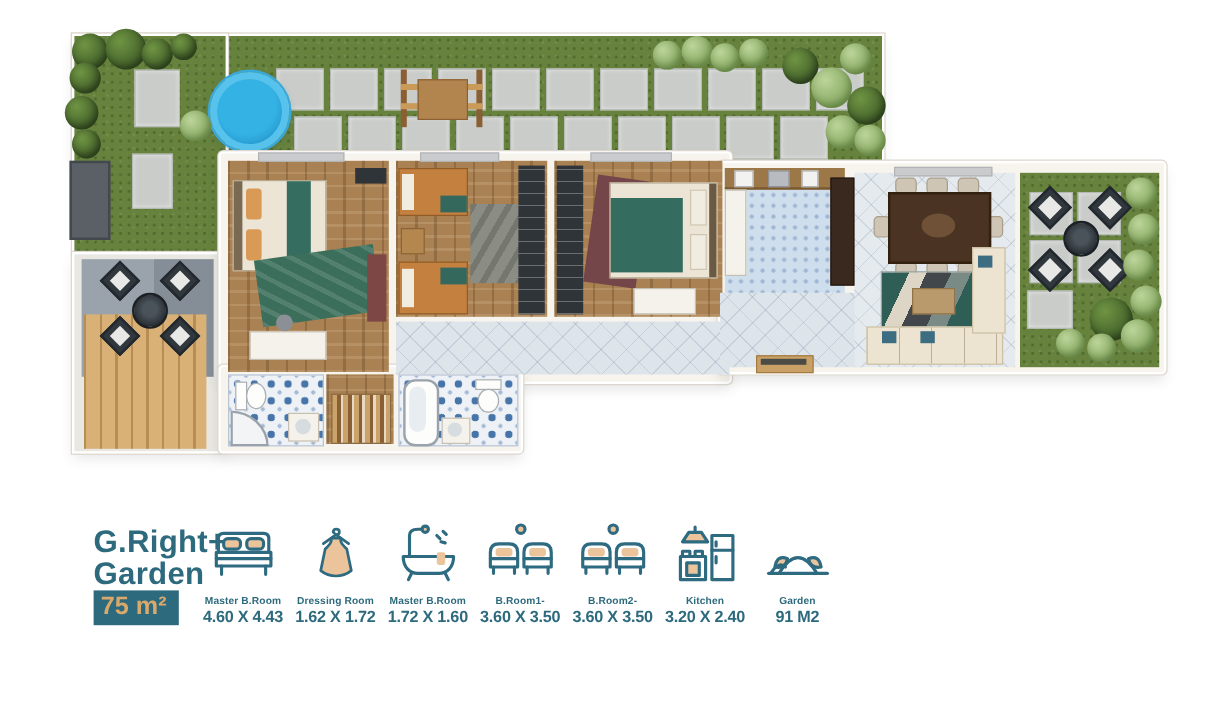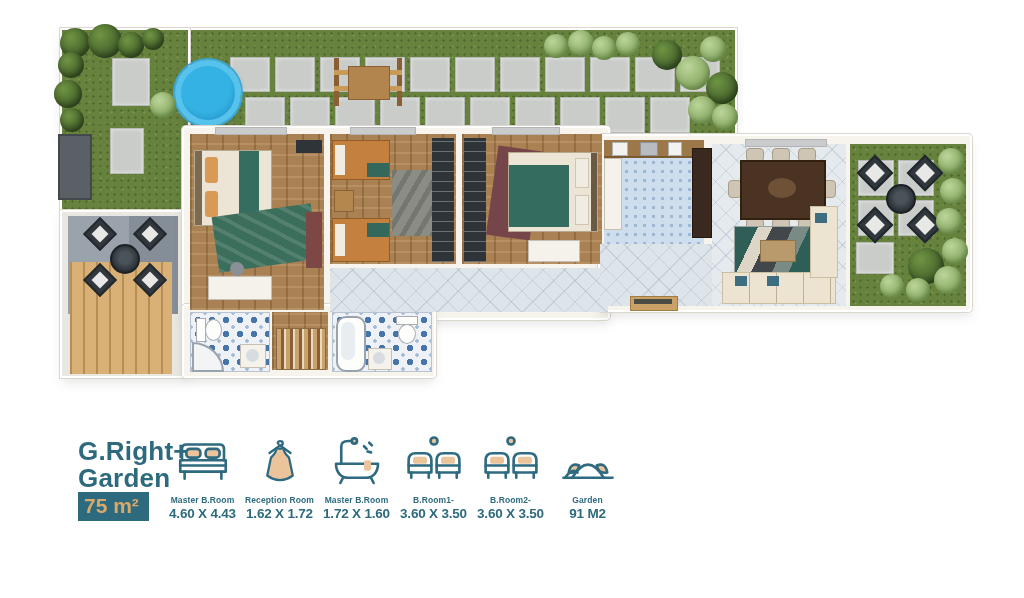--- a/index.html
+++ b/index.html
@@ -289,21 +289,21 @@
     </div>
 
     <div class="item">
       <div class="ic">
         <svg width="48" height="56" viewBox="0 0 64 64">
           <path class="ln" d="M32 10 c5 0 5-6 0-6 c-3 0-4 3-2 4"></path>
           <path class="ln" d="M18 20 L32 10 L46 20"></path>
           <path class="tanln" d="M27 14 c0 6-3 8-7 12 l-5 24 c10 8 24 8 34 0 l-5-24 c-4-4-7-6-7-12 z"></path>
         </svg>
       </div>
-      <div class="lbl">Reception Room</div>
+      <div class="lbl">Dressing Room</div>
       <div class="dim">1.62 X 1.72</div>
     </div>
 
     <div class="item">
       <div class="ic">
         <svg width="56" height="56" viewBox="0 0 64 64">
           <path class="ln" d="M14 34 V14 q0-6 8-6 h3"></path>
           <circle class="tanln" cx="29" cy="8" r="3"></circle>
           <path class="ln" d="M40 14 l3 3 M46 10 l3 3 M44 20 l4 1" stroke-width="2"></path>
           <path class="ln" d="M8 34 h48 c0 10-6 16-14 16 h-20 c-8 0-14-6-14-16 z"></path>
@@ -340,20 +340,36 @@
           <path class="ln" d="M3 36 h26 M6 44 v6 M26 44 v6"></path>
           <path class="ln" d="M35 44 V30 q0-8 8-8 h10 q8 0 8 8 v14 z"></path>
           <rect class="tan" x="40" y="26" width="16" height="8" rx="3"></rect>
           <path class="ln" d="M35 36 h26 M38 44 v6 M58 44 v6"></path>
         </svg>
       </div>
       <div class="lbl">B.Room2-</div>
       <div class="dim">3.60 X 3.50</div>
     </div>
 
+    <div class="item">
+      <div class="ic">
+        <svg width="56" height="56" viewBox="0 0 64 64">
+          <path class="ln" d="M22 6 v5"></path>
+          <path class="tanln" d="M10 20 h24 l-6-9 h-12 z"></path>
+          <rect class="ln" x="8" y="34" width="24" height="22"></rect>
+          <rect class="ln" x="10" y="29" width="7" height="5"></rect>
+          <rect class="ln" x="22" y="29" width="7" height="5"></rect>
+          <rect class="tanln" x="14" y="40" width="12" height="12"></rect>
+          <rect class="ln" x="38" y="14" width="20" height="42"></rect>
+          <path class="ln" d="M38 28 h20 M42 20 v4 M42 34 v6"></path>
+        </svg>
+      </div>
+      <div class="lbl">Kitchen</div>
+      <div class="dim">3.20 X 2.40</div>
+    </div>
 
 
 
     <div class="item">
       <div class="ic">
         <svg width="60" height="56" viewBox="0 0 64 64">
           <path class="tanln" d="M10 44 q2-12 12-8 q-2 10-12 8 z"></path>
           <path class="tanln" d="M54 44 q-2-12-12-8 q2 10 12 8 z"></path>
           <path class="ln" d="M14 50 q18-30 36 0"></path>
           <path class="ln" d="M6 50 q8-12 14-6"></path>

